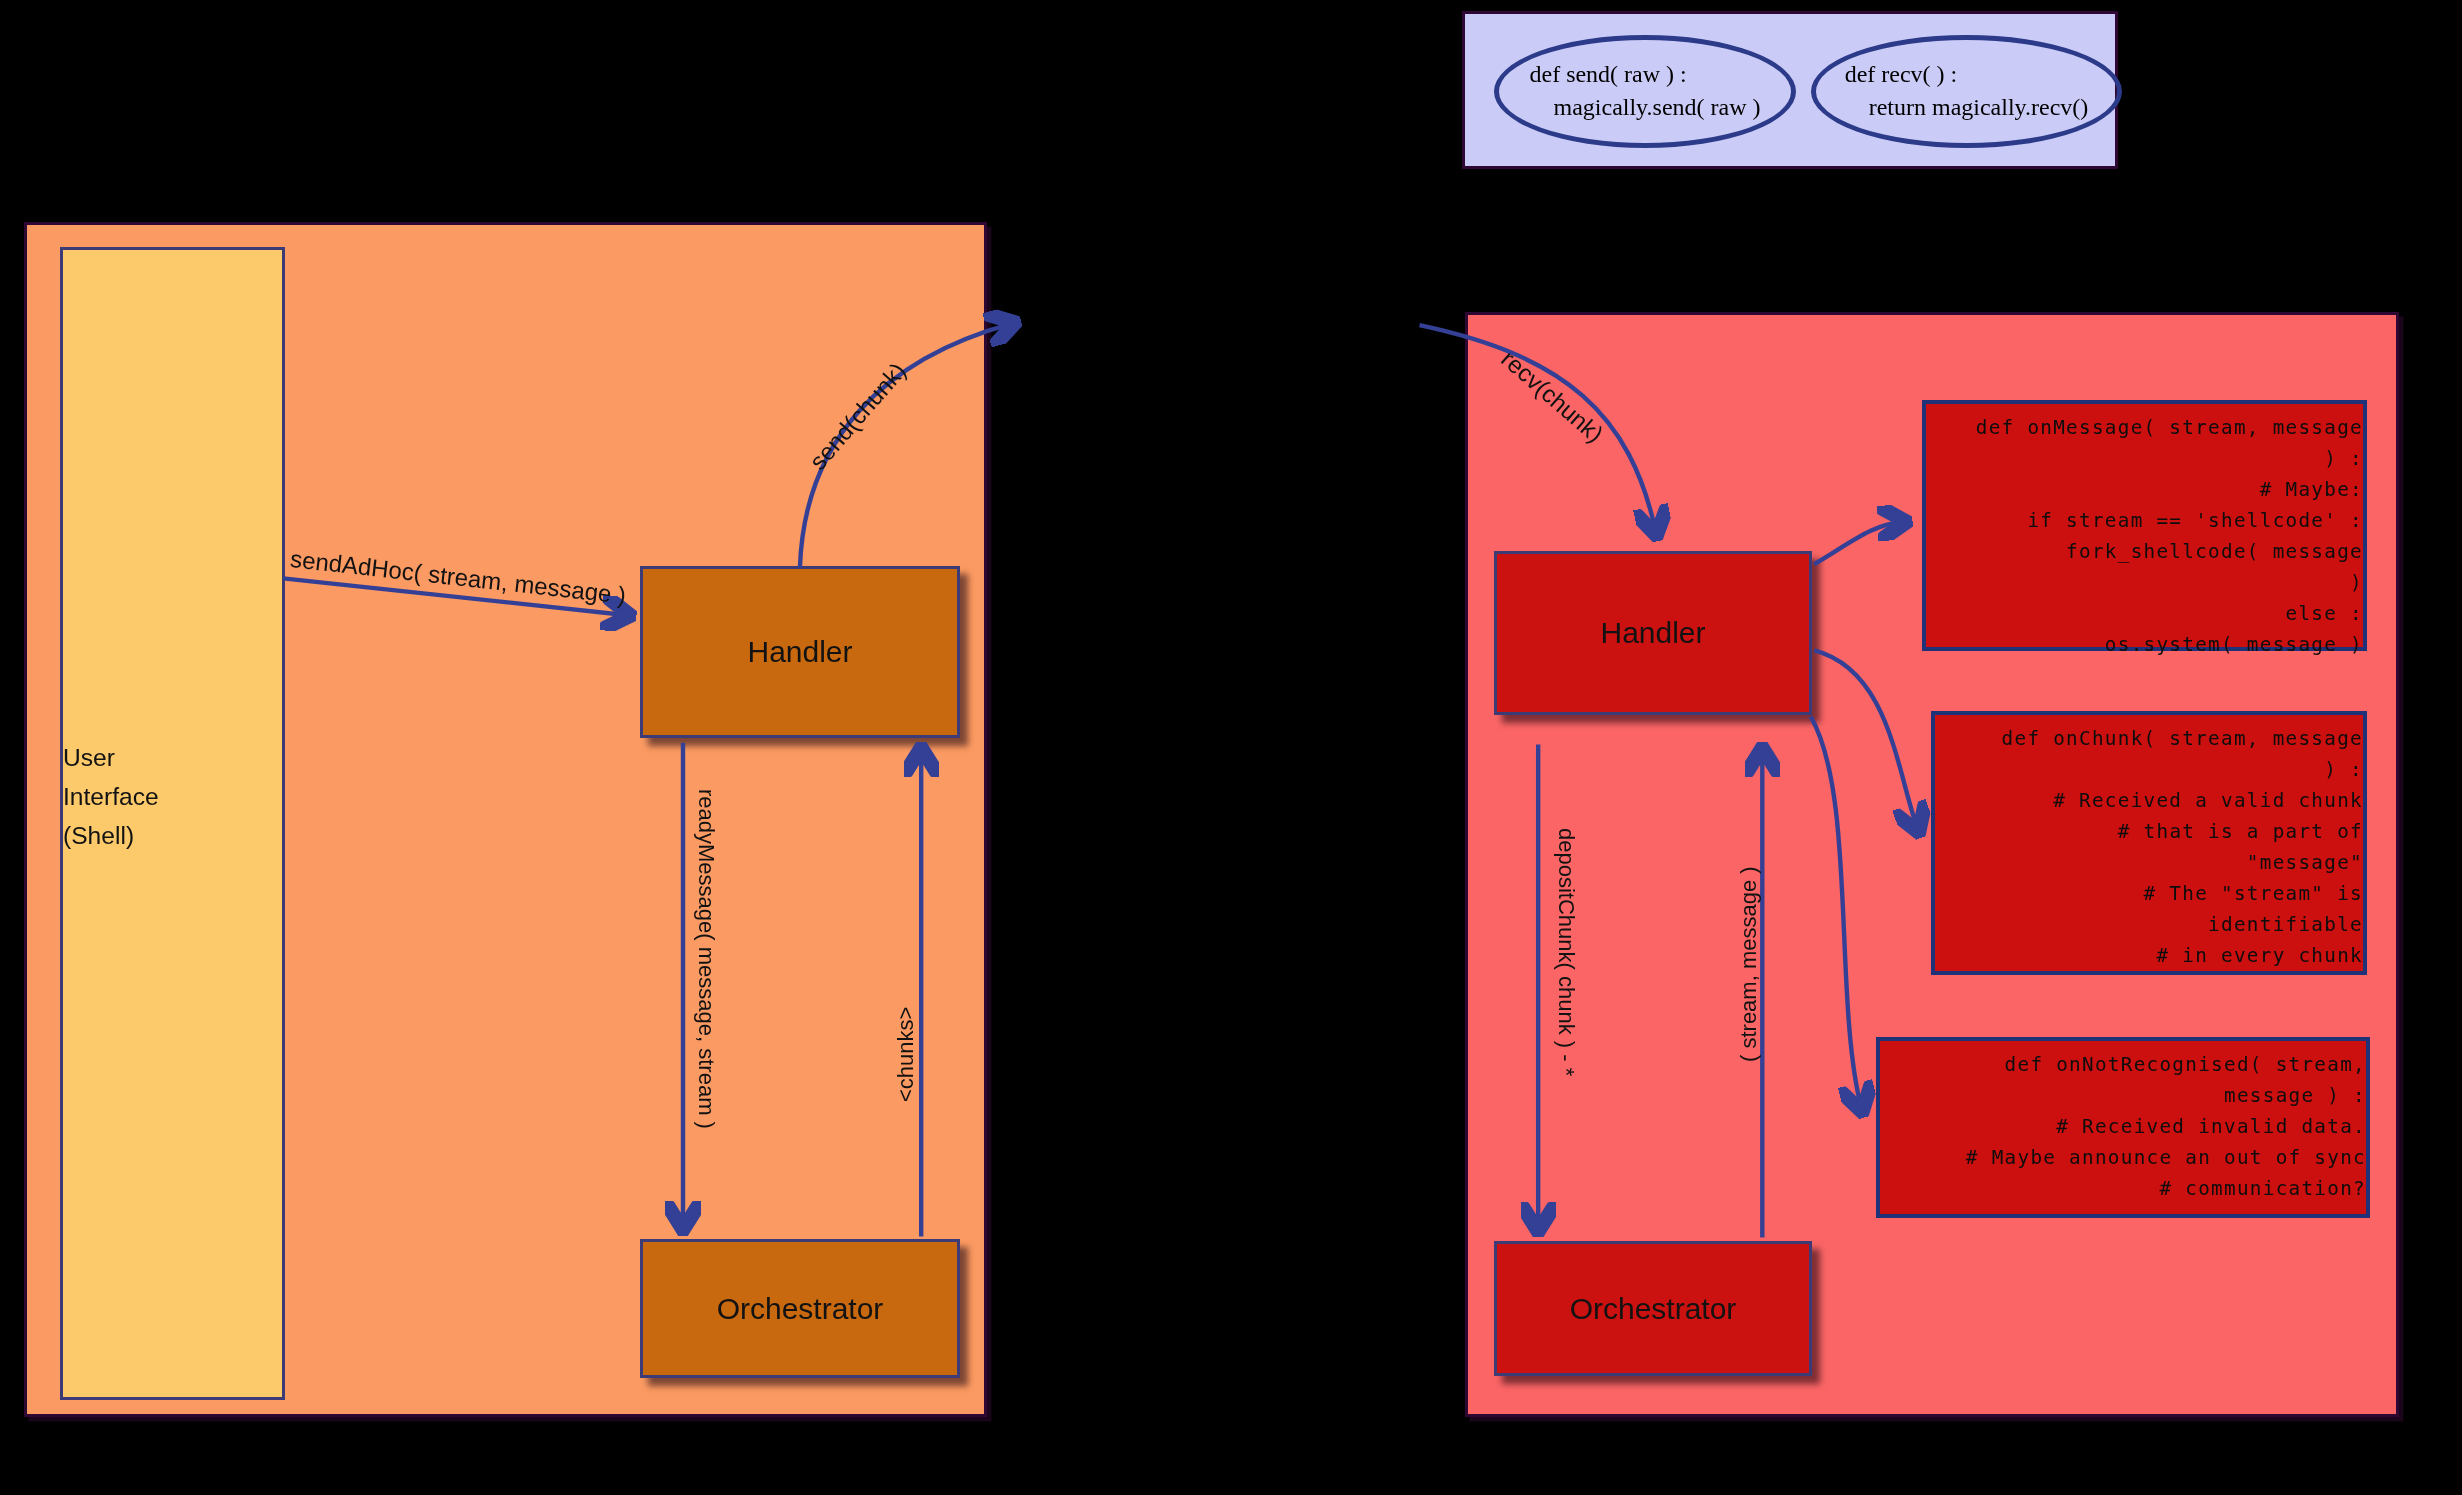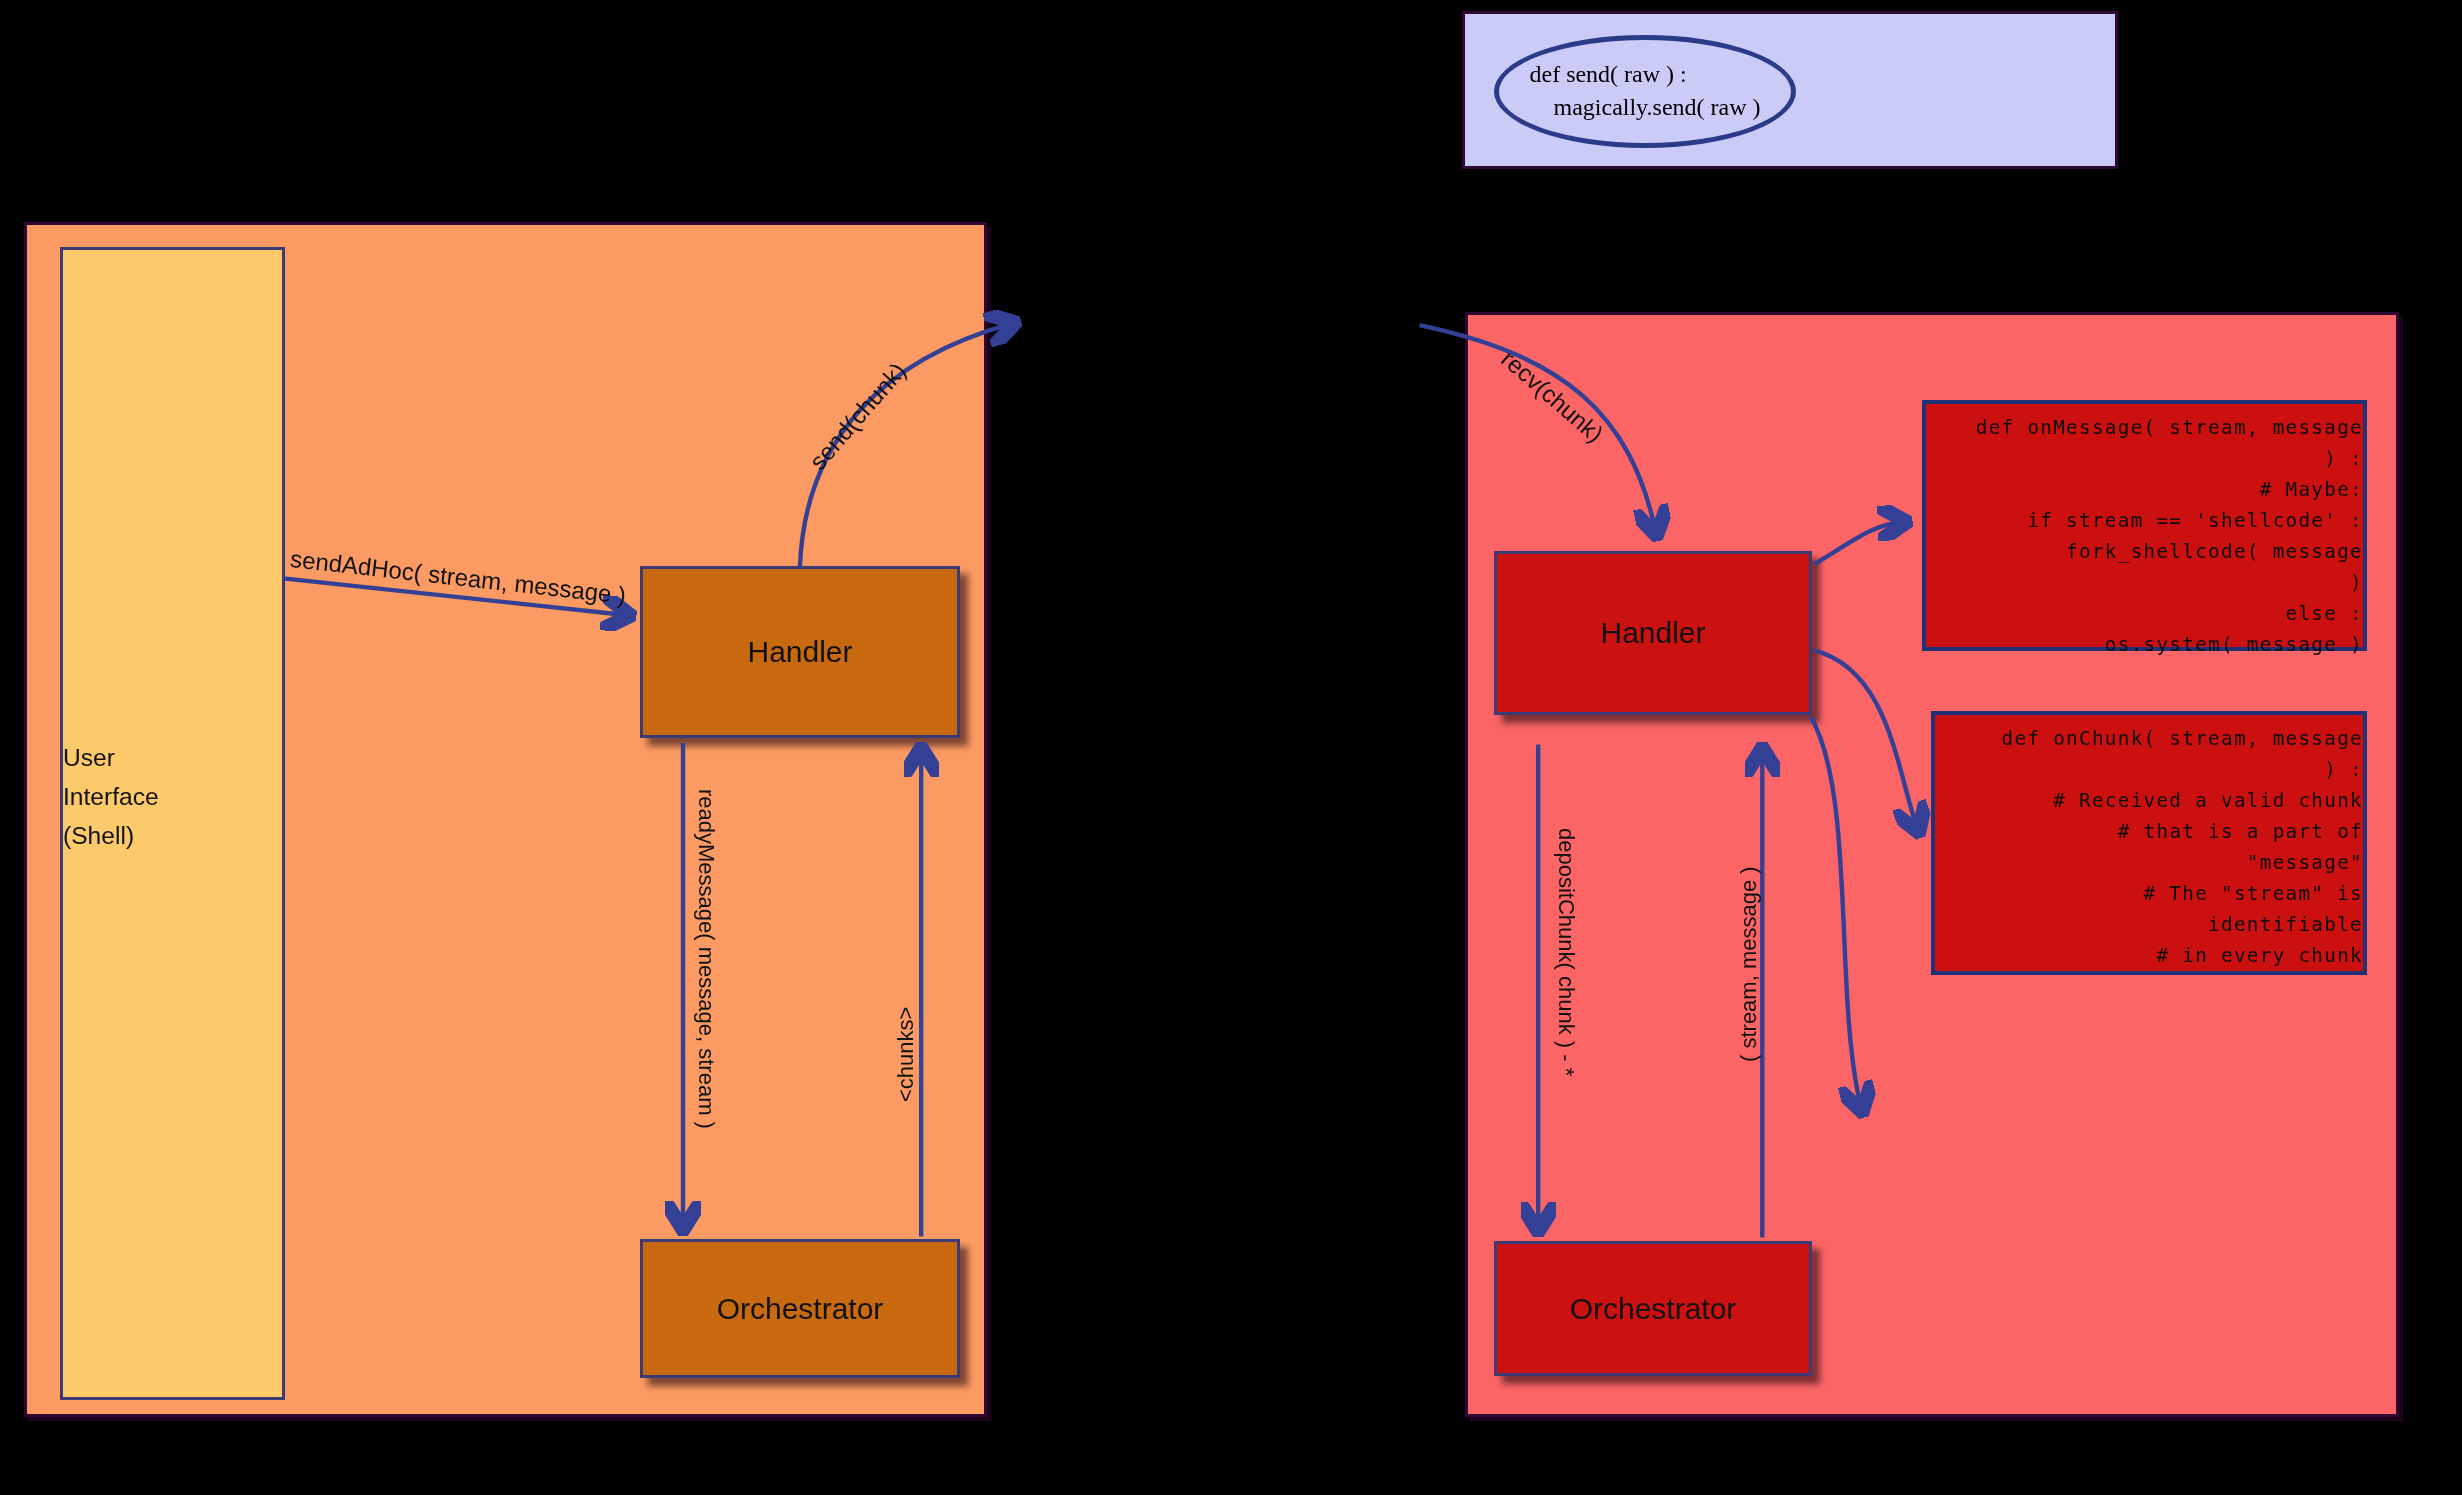--- a/index.html
+++ b/index.html
@@ -95,27 +95,36 @@
     else :
         os.system( message )</div>
     <div class="code-box cb-2">def onChunk( stream, message
 ) :
     # Received a valid chunk
     # that is a part of
 "message"
     # The "stream" is
 identifiable
     # in every chunk</div>
+    <div class="code-box cb-3">def onNotRecognised( stream,
+message ) :
+    # Received invalid data.
+    # Maybe announce an out of sync
+    # communication?</div>
   </div>
 
 
   <div class="legend">
     <div class="leg-ell leg-ell-send">
       <div class="leg-text">def send( raw ) :
     magically.send( raw )</div>
+    </div>
+    <div class="leg-ell leg-ell-recv">
+      <div class="leg-text">def recv( ) :
+    return magically.recv()</div>
     </div>
   </div>
 
   <svg class="overlay" viewBox="0 0 2801 1701">
     <defs>
       <marker id="arr" viewBox="0 0 12 12" refX="9" refY="6" markerWidth="8" markerHeight="8" orient="auto-start-reverse">
         <path d="M2,1 L10,6 L2,11" fill="none" stroke="#334096" stroke-width="2.2" stroke-linecap="round"></path>
       </marker>
     </defs>
     <path d="M 322 658 L 714 700" marker-end="url(#arr)"></path>

